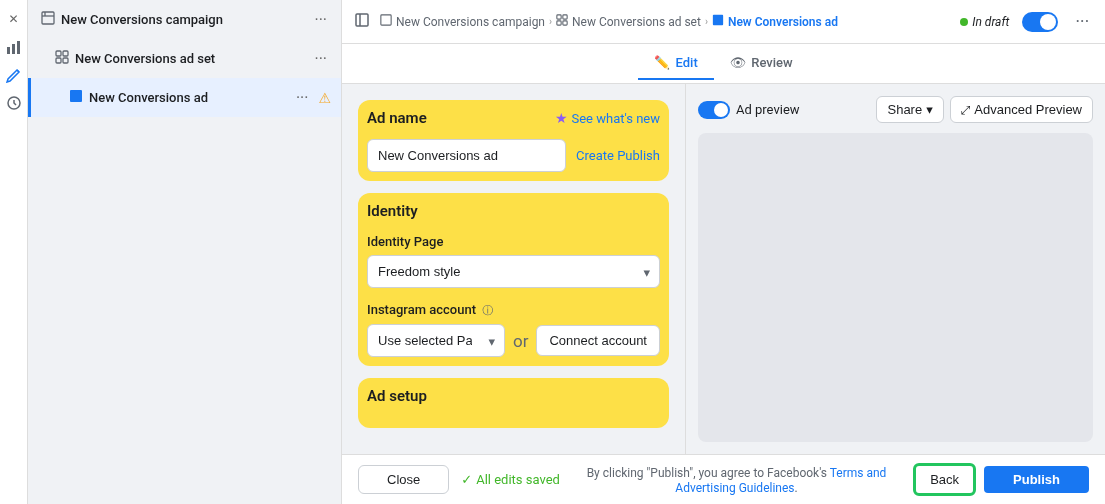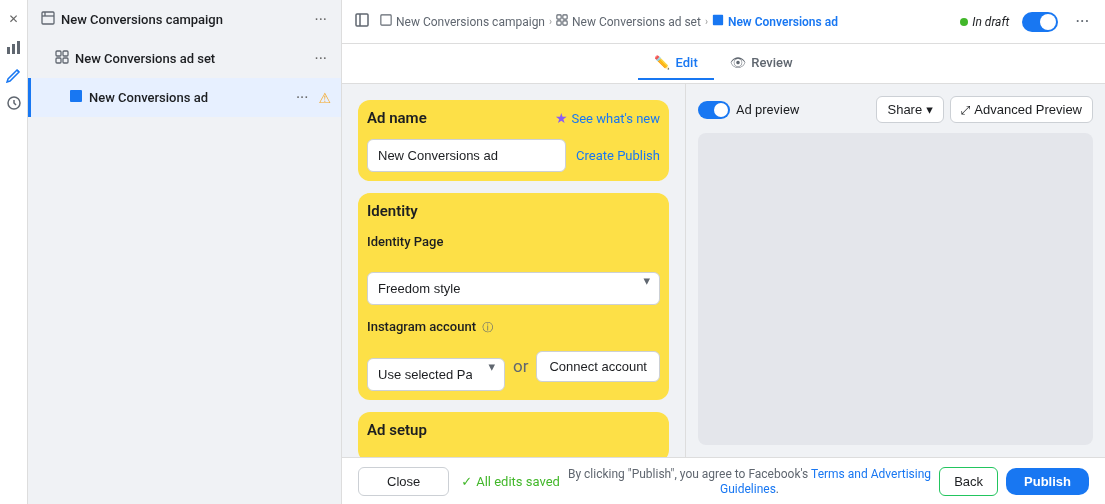--- a/index.html
+++ b/index.html
@@ -189,21 +189,20 @@
       width: 100%;
       padding: 8px 32px 8px 10px;
       border: 1px solid #ccd0d5;
       border-radius: 6px;
       font-size: 13px;
       color: #1c1e21;
       background: #fff;
       appearance: none;
       cursor: pointer;
       outline: none;
-      margin-top: 17px;
     }
     .select-arrow {
       position: absolute; right: 10px; top: 50%; transform: translateY(-50%);
       color: #606770; pointer-events: none;
     }
 
     .instagram-row {
       display: flex; align-items: center; gap: 8px;
     }
     .instagram-select-wrapper {
@@ -289,29 +288,29 @@
     .saved-status {
       display: flex; align-items: center; gap: 4px;
       font-size: 13px; color: #42b72a;
     }
     .check-icon { font-size: 13px; }
     .terms-text { font-size: 12px; color: #606770; }
     .terms-text a { color: #1877f2; text-decoration: none; }
     .bottom-right { display: flex; align-items: center; gap: 8px; }
     .back-btn {
       padding: 6px 14px;
-      border: 1px solid #22c55e;
+      border: 3px solid #22c55e;
       border-radius: 6px;
       background: #fff;
       font-size: 13px; color: #1c1e21; cursor: pointer;
     }
     .publish-btn {
-      padding: 6px 18px;
+      padding: 6px 29px;
       border: none;
-      border-radius: 10px;
+      border-radius: 4px;
       background: #1877f2;
       font-size: 13px; color: #fff; cursor: pointer; font-weight: 600;
     }
 
     
     ::-webkit-scrollbar { width: 4px; }
     ::-webkit-scrollbar-thumb { background: #ccc; border-radius: 2px; }
   </style>
 </head>
 <body>

